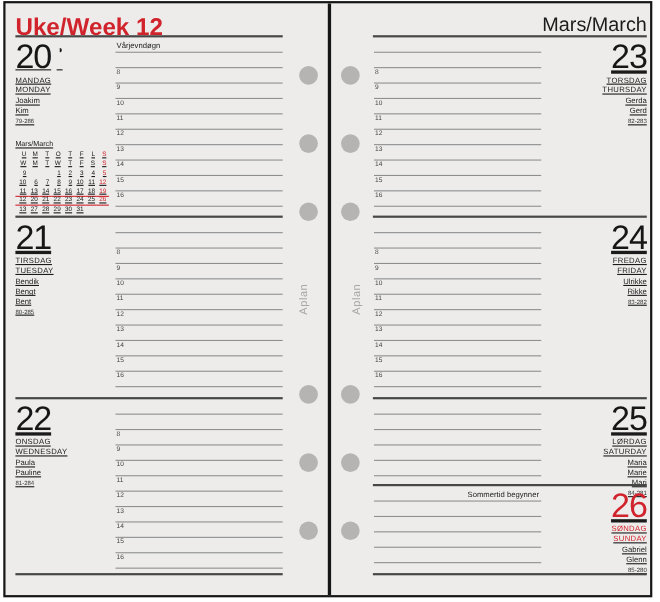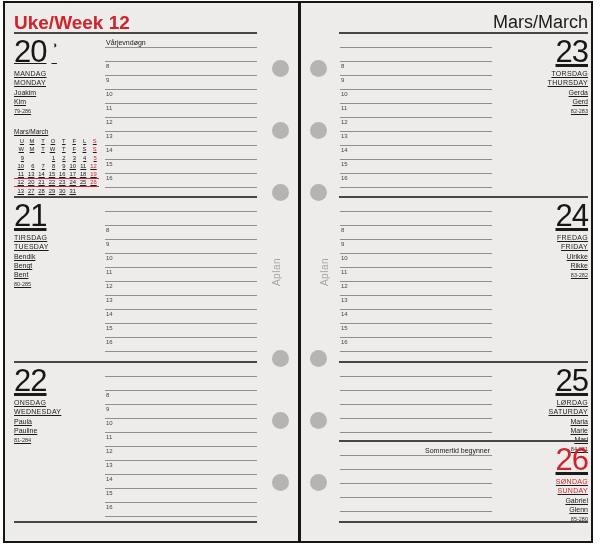--- a/index.html
+++ b/index.html
@@ -12,21 +12,21 @@
     --brandgray:#a7a6a4;
   }
   *{margin:0;padding:0;box-sizing:border-box;}
   html,body{width:600px;height:547px;background:#ffffff;font-family:"Liberation Sans",sans-serif;color:var(--ink);}
   .spread{position:absolute;left:3px;top:1px;width:590px;height:542px;background:var(--paper);border:2px solid #161616;overflow:hidden;}
   .page{position:absolute;top:0;height:100%;}
   .page-left{left:0;width:293px;}
   .page-right{left:296px;width:290px;}
   .spine{position:absolute;left:293px;top:0;width:3px;height:100%;background:#161616;}
   
-  .hdr-left{position:absolute;left:9px;top:9px;font-size:19px;font-weight:700;color:var(--red);letter-spacing:0px;text-align:right;}
+  .hdr-left{position:absolute;left:9px;top:9px;font-size:22px;font-weight:700;color:var(--red);letter-spacing:0px;text-align:right;}
   .hdr-right{position:absolute;right:3px;top:9px;font-size:18px;font-weight:400;color:var(--ink);}
   .rule{position:absolute;height:2px;background:var(--rule);}
   .page-left .rule{left:9px;width:243px;}
   .page-right .rule{left:38px;width:249px;}
   .r-hdr{top:29px;} .r-2{top:193px;} .r-3{top:358px;} .r-25{top:437px;} .r-bot{top:518px;}
   
   .block{position:absolute;}
   .page-left .block{left:0;width:293px;}
   .page-right .block{left:0;width:290px;}
   .bk1{top:31px;height:162px;} .bk2{top:195px;height:163px;} .bk3{top:360px;height:158px;}

